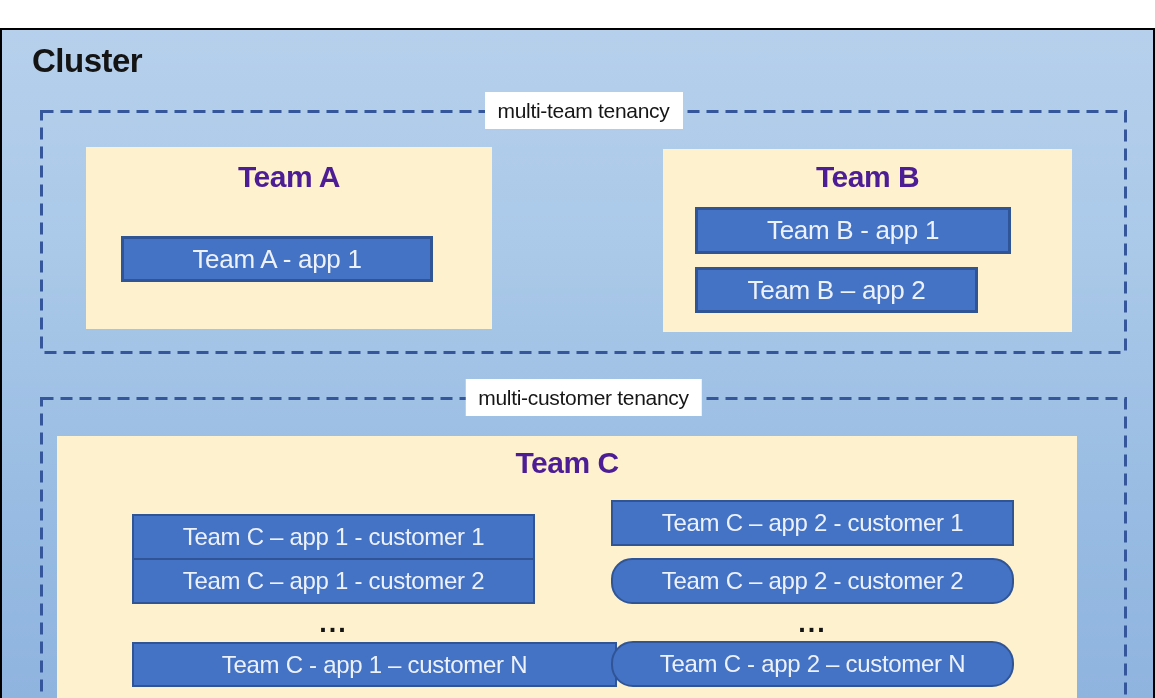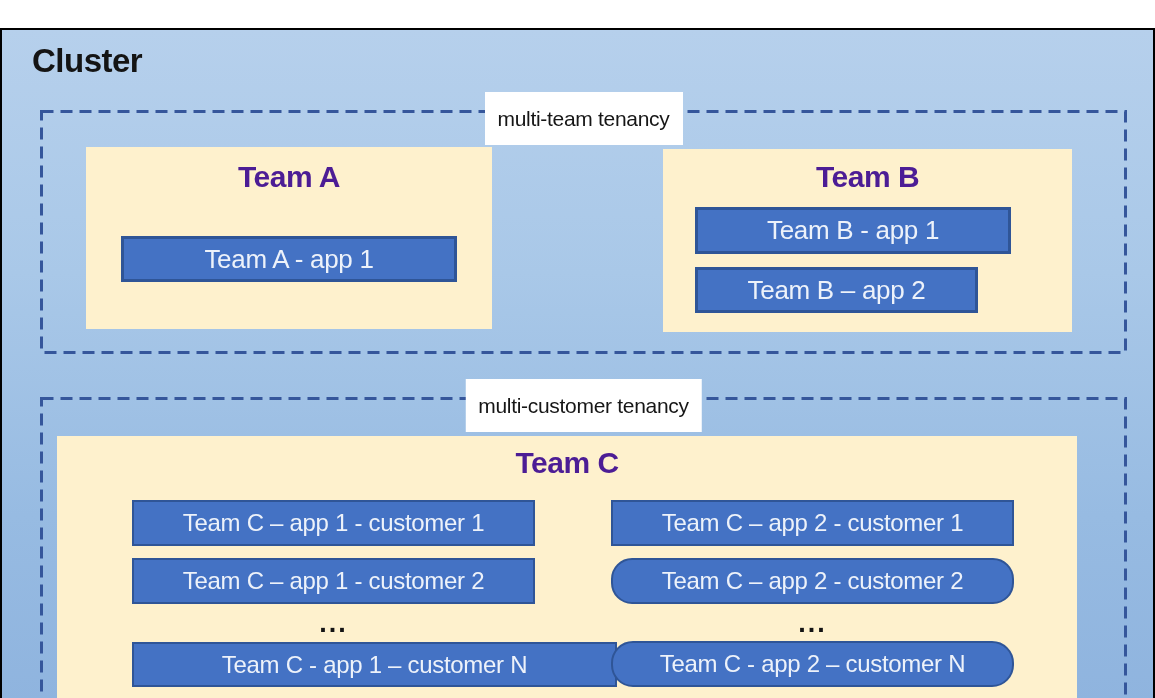--- a/index.html
+++ b/index.html
@@ -16,21 +16,21 @@
     position:absolute;left:30px;top:12px;
     font-size:33px;font-weight:700;color:#141414;
     letter-spacing:-0.5px;
   }
   .zone{position:absolute;}
   .zone svg{position:absolute;left:0;top:0;display:block;}
   .zone-label{
     position:absolute;left:50%;transform:translateX(-50%);
     background:#ffffff;color:#161616;
     font-size:21px;line-height:37px;height:37px;
-    padding:8px 13px;white-space:nowrap;z-index:5;
+    padding:0 13px;white-space:nowrap;z-index:5;
     letter-spacing:-0.3px;
   }
   .panel{
     position:absolute;
     background:#FEF1CD;
   }
   .panel-title{
     position:absolute;left:0;right:0;text-align:center;
     font-size:30px;font-weight:700;color:#4c1d95;
     letter-spacing:-0.5px;
@@ -54,24 +54,24 @@
   #zone-mt{left:38px;top:80px;width:1087px;height:244px;}
   #zone-mt .zone-label{top:-18px;}
   #zone-mc{left:38px;top:367px;width:1087px;height:310px;}
   #zone-mc .zone-label{top:-18px;}
   #team-a{left:84px;top:117px;width:406px;height:182px;}
   #team-a .panel-title{top:13px;}
   #team-b{left:661px;top:119px;width:409px;height:183px;}
   #team-b .panel-title{top:11px;}
   #team-c{left:55px;top:406px;width:1020px;height:262px;}
   #team-c .panel-title{top:10px;}
-  #app-a1{left:119px;top:206px;width:336px;height:46px;}
+  #app-a1{left:119px;top:206px;width:312px;height:46px;}
   #app-b1{left:693px;top:177px;width:316px;height:47px;}
   #app-b2{left:693px;top:237px;width:283px;height:46px;}
-  #app-c11{left:130px;top:470px;width:403px;height:46px;}
+  #app-c11{left:130px;top:484px;width:403px;height:46px;}
   #app-c12{left:130px;top:528px;width:403px;height:46px;}
   #dots-c1{left:130px;top:583px;width:403px;}
   #app-c1n{left:130px;top:612px;width:485px;height:45px;}
   #app-c21{left:609px;top:470px;width:403px;height:46px;}
   #app-c22{left:609px;top:528px;width:403px;height:46px;border-radius:21px;}
   #dots-c2{left:609px;top:583px;width:403px;}
   #app-c2n{left:609px;top:611px;width:403px;height:46px;border-radius:22px;}
 </style>
 </head>
 <body>

